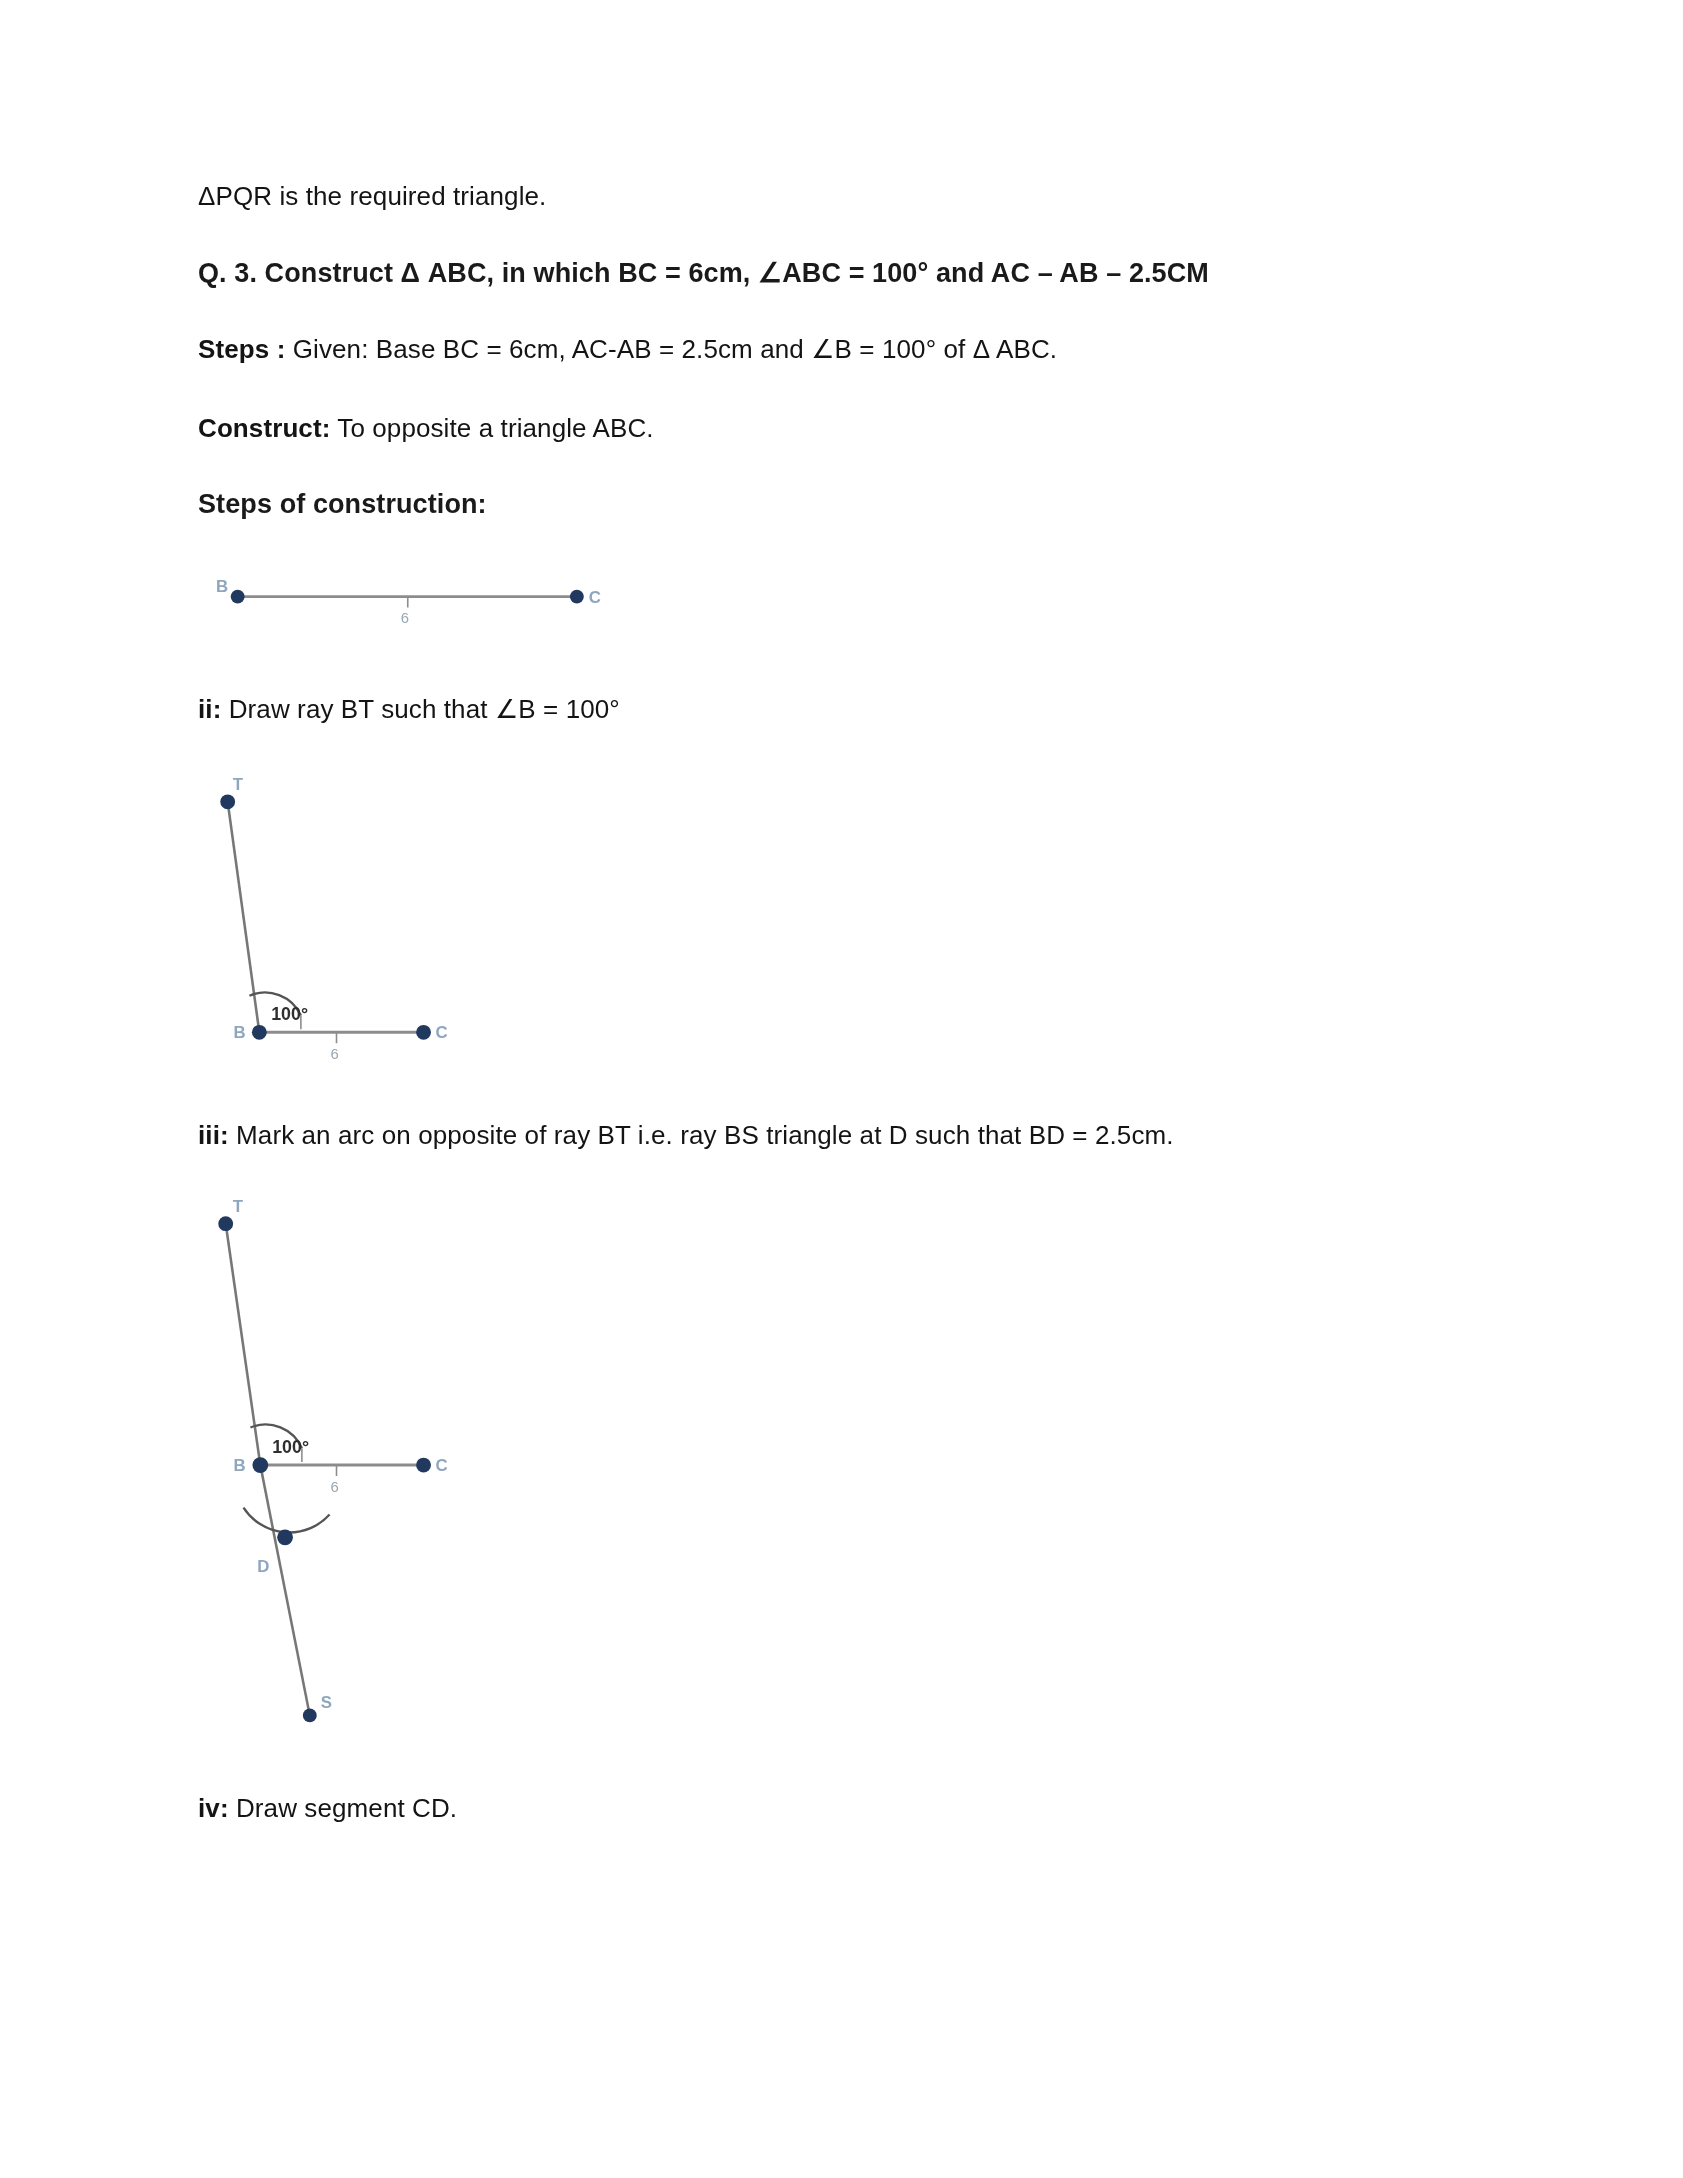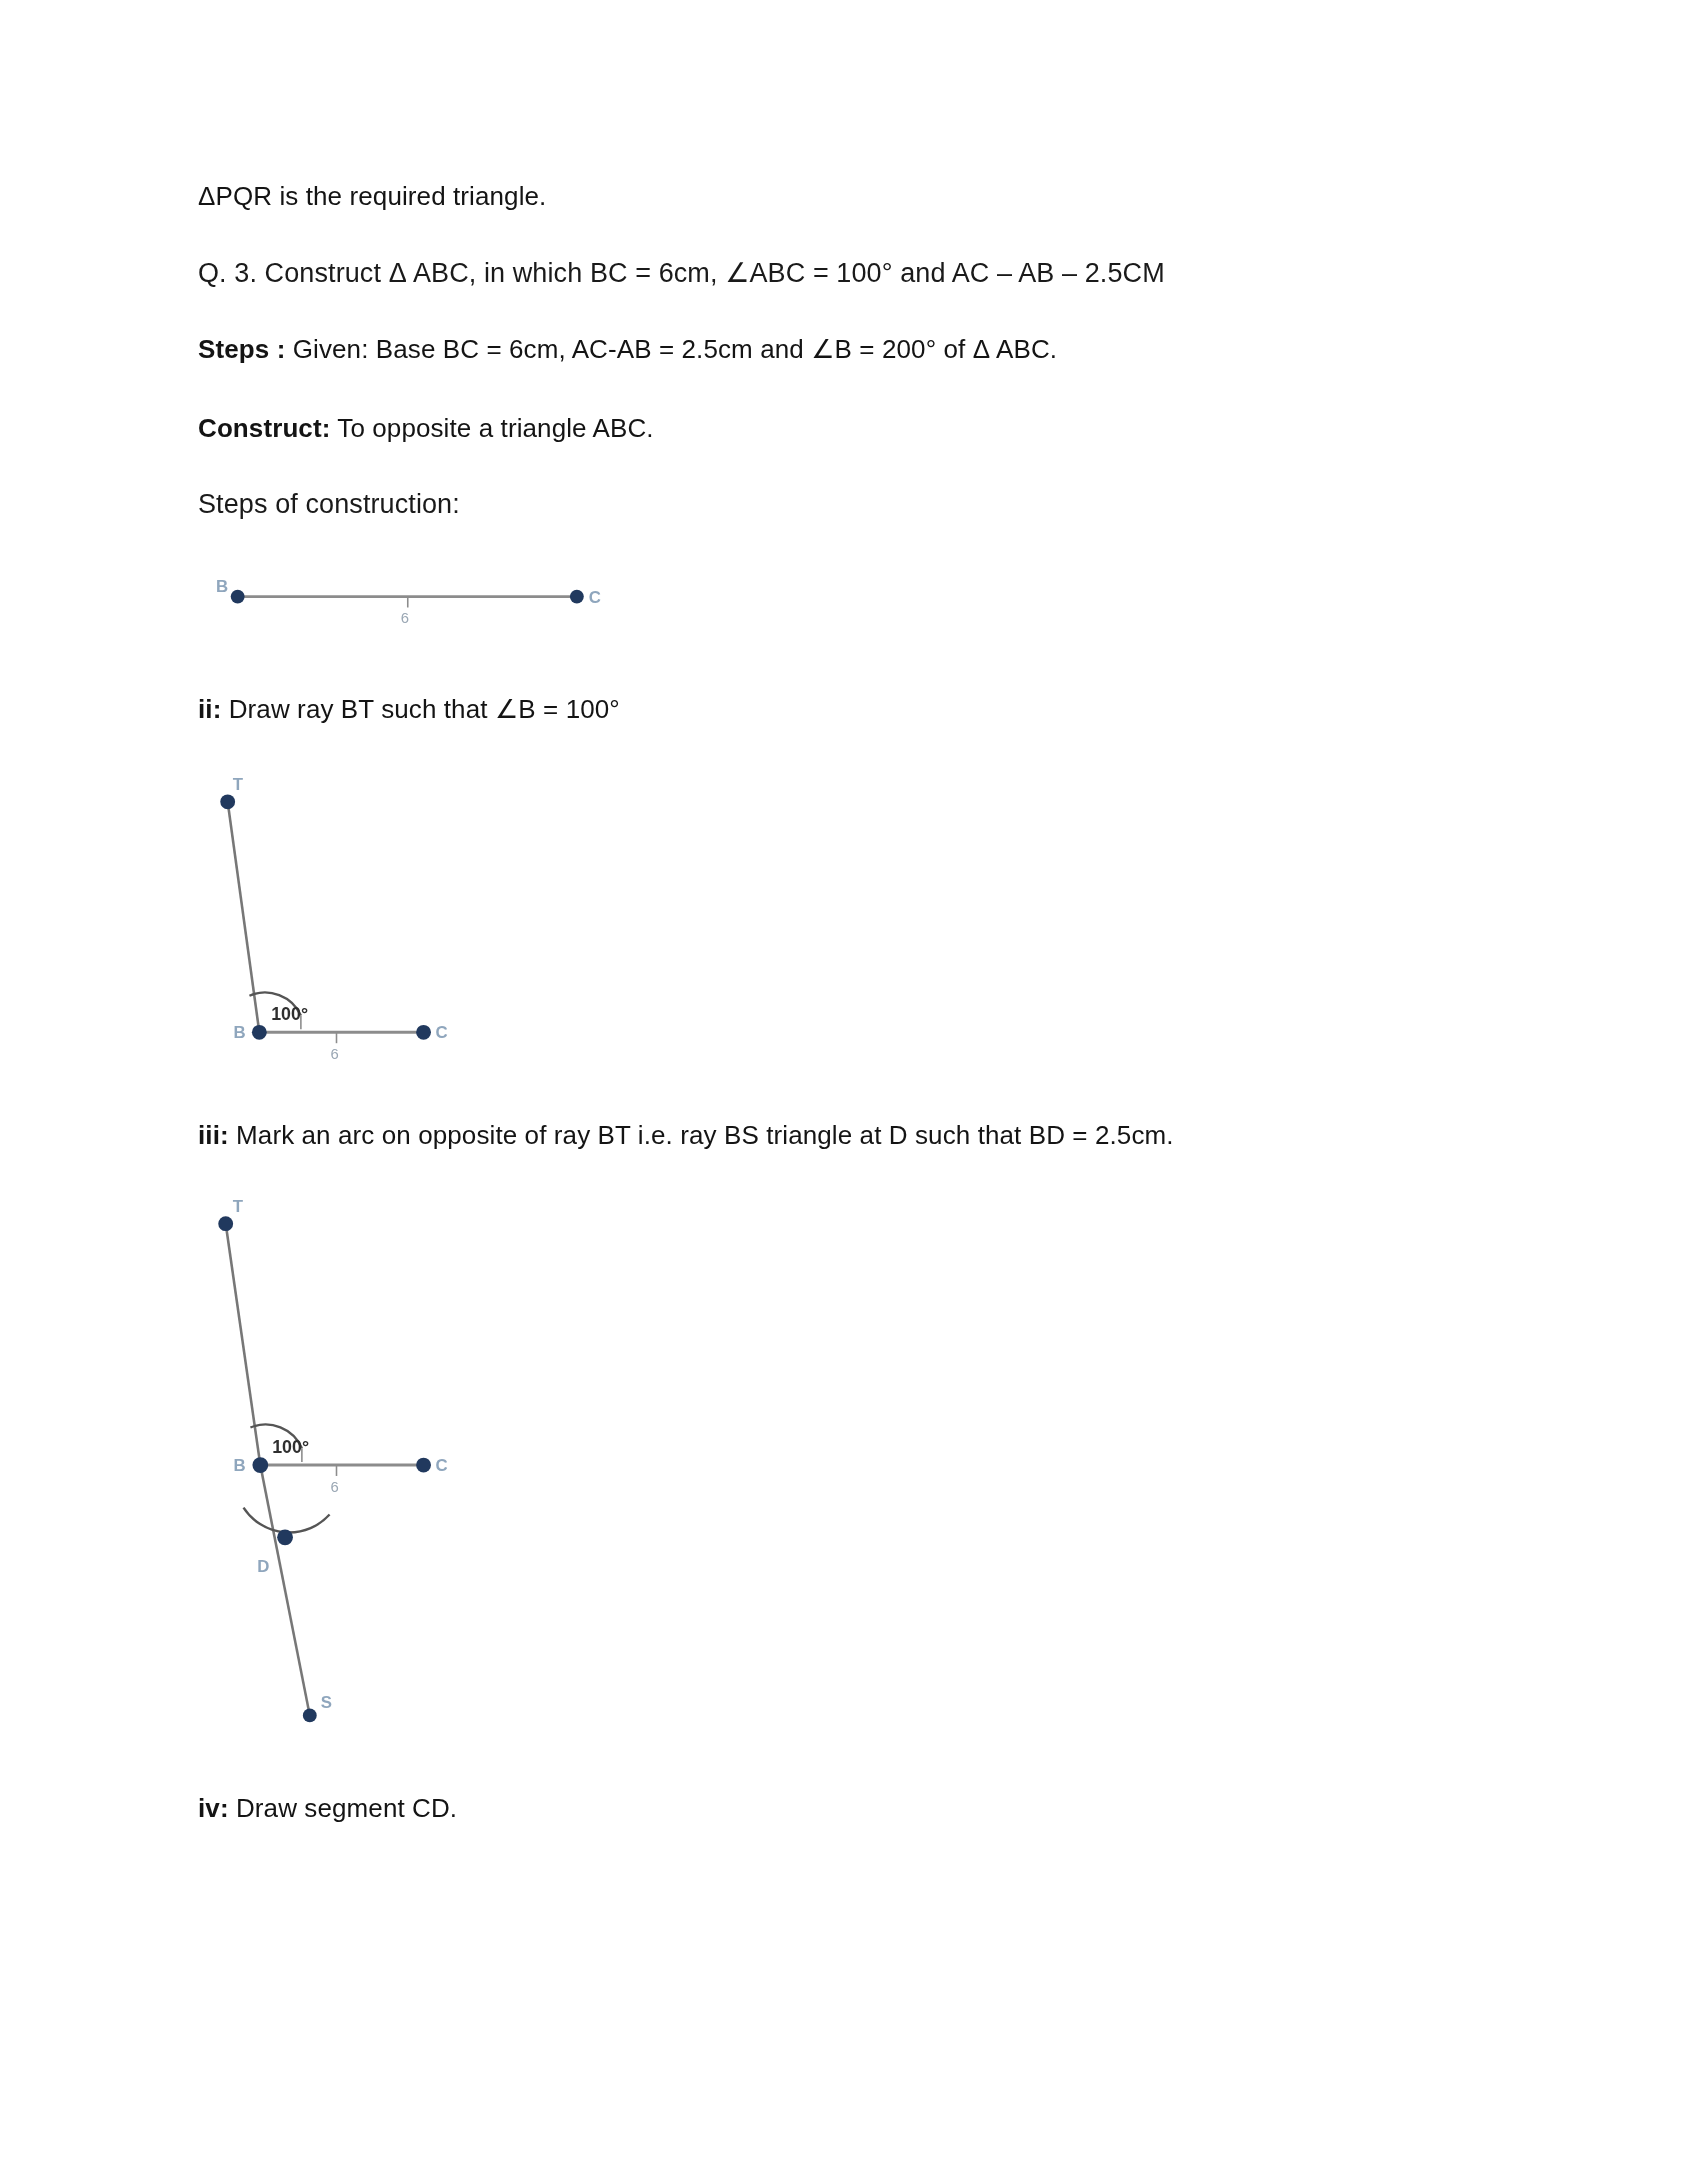--- a/index.html
+++ b/index.html
@@ -29,21 +29,21 @@
     line-height: 1.42;
     margin: 0 0 42px 0;
     color: #141414;
     letter-spacing: 0.1px;
   }
   .para b, .para .bold {
     font-weight: bold;
   }
   .q-head {
     font-size: 27px;
-    font-weight: normal;
+    font-weight: bold;
     margin: 0 0 42px 0;
     letter-spacing: 0.1px;
   }
   .fig {
     margin: 0 0 40px 0;
   }
   .fig svg { display: block; }
   .pt-label {
     font-family: "Liberation Sans", sans-serif;
     fill: #8fa6bd;
@@ -69,21 +69,21 @@
 </style>
 </head>
 <body>
 
 <div class="page">
 
   <p class="para">ΔPQR is the required triangle.</p>
 
   <p class="q-head">Q. 3. Construct Δ ABC, in which BC = 6cm, ∠ABC = 100° and AC – AB – 2.5CM</p>
 
-  <p class="para"><span class="bold">Steps :</span><span> Given: Base BC = 6cm, AC-AB = 2.5cm and ∠B = 200° of Δ ABC.</span></p>
+  <p class="para"><span class="bold">Steps :</span><span> Given: Base BC = 6cm, AC-AB = 2.5cm and ∠B = 100° of Δ ABC.</span></p>
 
   <p class="para"><span class="bold">Construct:</span><span> To opposite a triangle ABC.</span></p>
 
   <p class="q-head">Steps of construction:</p>
 
 
   <div class="fig">
     <svg width="554" height="89" viewBox="0 0 560 90">
       <line class="seg" x1="40" y1="35" x2="383" y2="35"></line>
       <line class="tick" x1="212" y1="35" x2="212" y2="46"></line>

